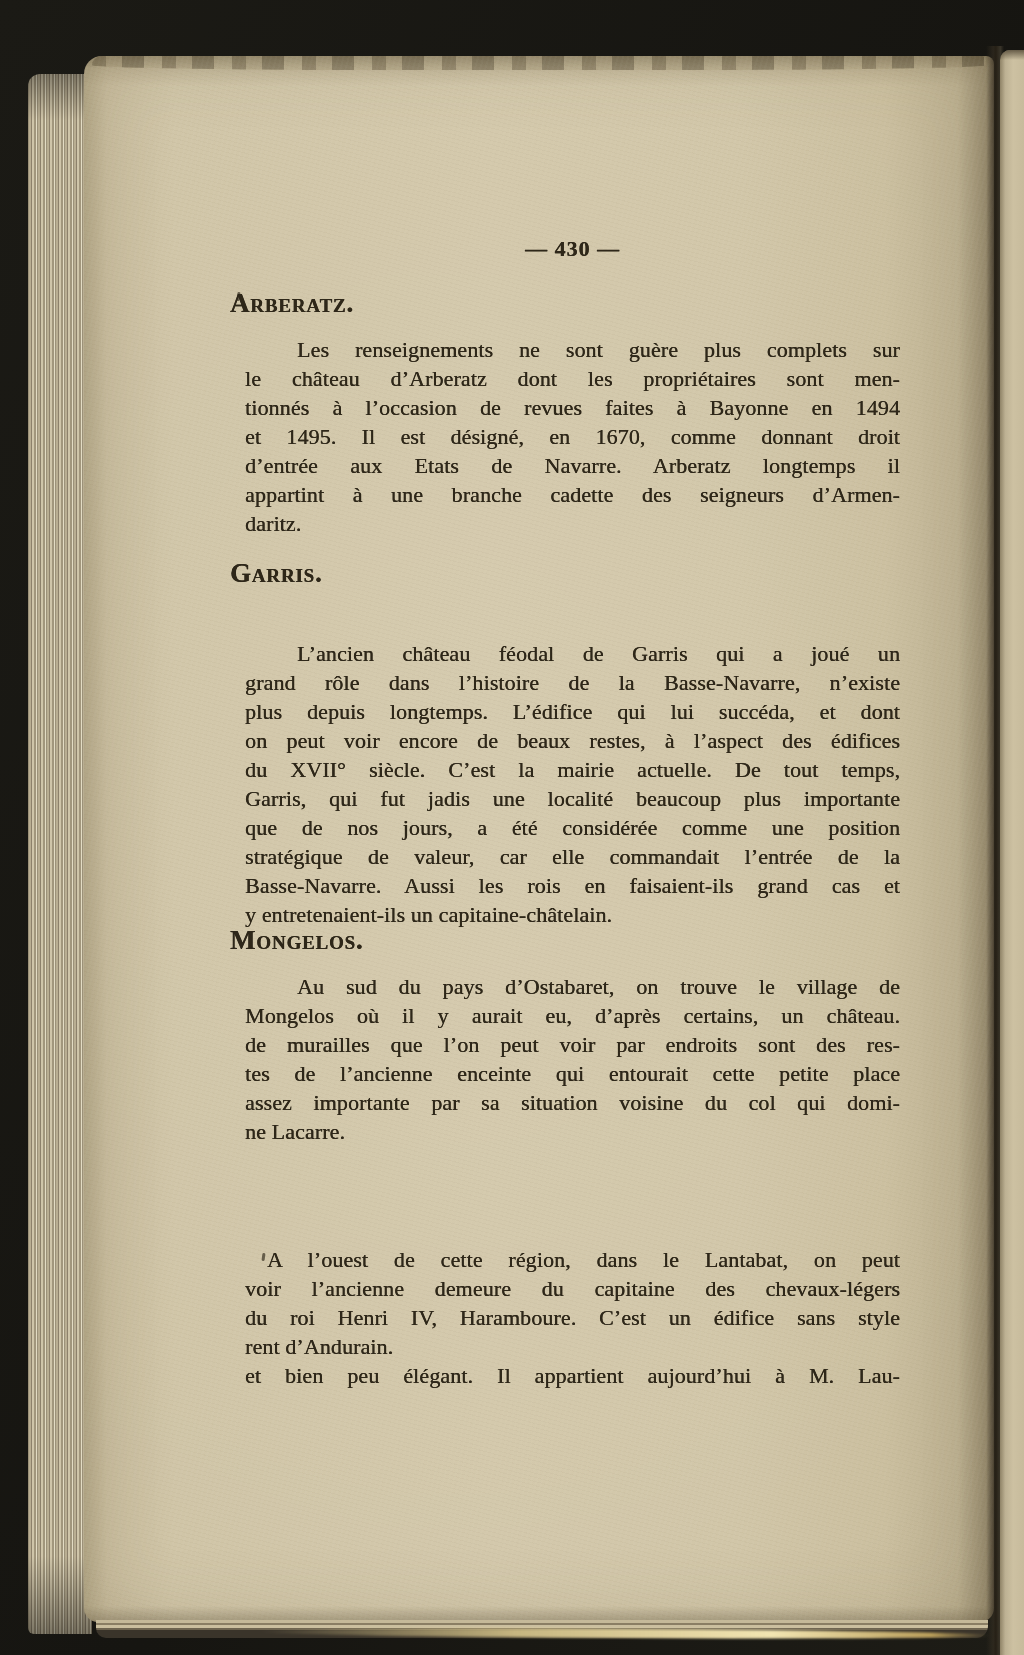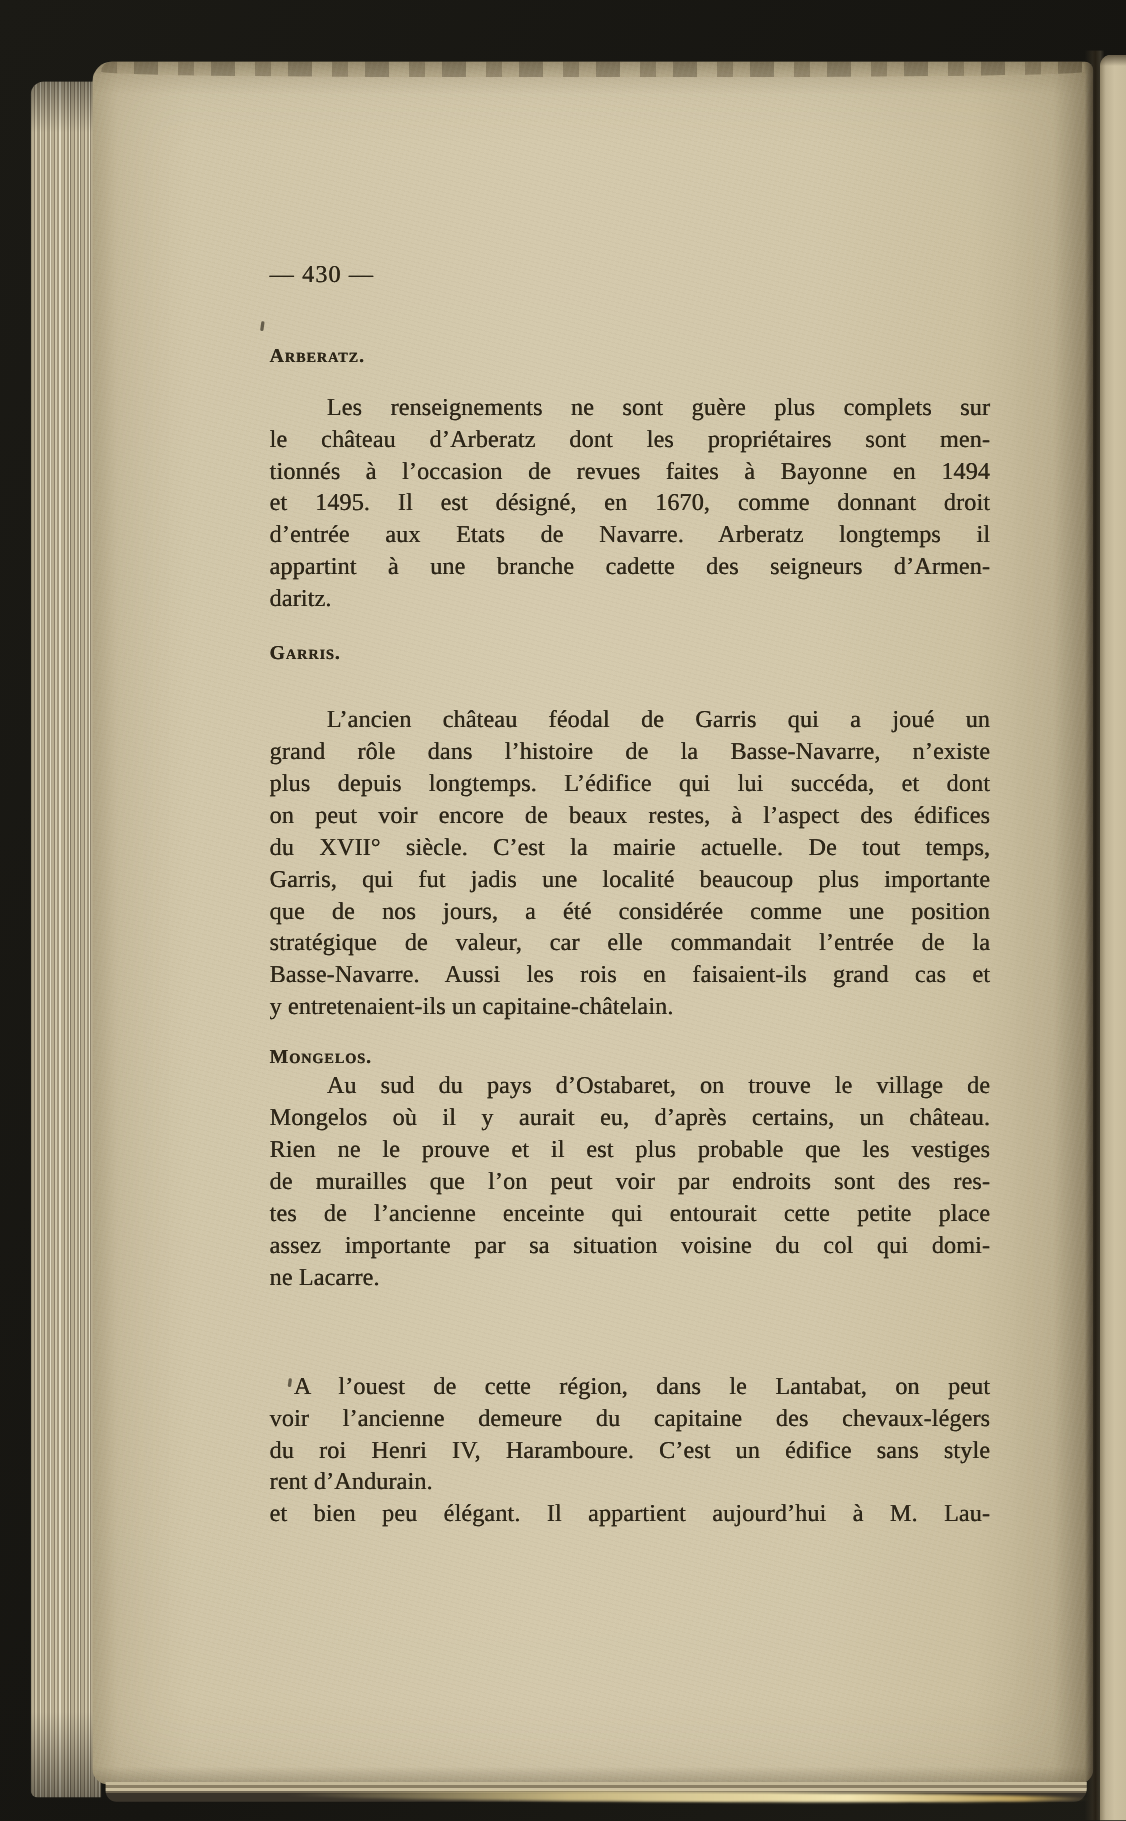--- a/index.html
+++ b/index.html
@@ -80,26 +80,26 @@
     position:absolute; left:260px; top:1629px; width:730px; height:9px;
     border-radius:50%;
     background:linear-gradient(90deg, rgba(230,210,140,0) 0%, rgba(233,214,150,.8) 35%, #f2e5b2 70%, rgba(200,170,95,.9) 92%, rgba(0,0,0,0) 100%);
     filter:blur(1px); transform:rotate(.3deg);
   }
 
   
   .print { color:#2e2719; text-shadow:0.3px 0 currentColor; }
   .page-number {
     position:absolute; left:161px; top:178px; width:655px;
-    font-size:22px; line-height:29px; letter-spacing:1px;
+    font-size:22px; line-height:29px; text-align:center; letter-spacing:1px;font-weight:bold;
   }
   .sec-h {
-    position:absolute; left:161px; width:655px;
+    position:absolute; left:146px; width:655px;
     font-variant:small-caps; font-weight:700;
-    font-size:18px; line-height:29px; letter-spacing:.8px;margin-top:20px;
+    font-size:27px; line-height:29px; letter-spacing:.8px;
   }
   .para {
     position:absolute; left:161px; width:655px;
     font-size:22px; line-height:29px; letter-spacing:.1px;
   }
   .tl { height:29px; text-align:justify; text-align-last:justify; }
   .tl.last { text-align:left; text-align-last:left; }
   .tl.first { text-indent:52px; }
   .para-4 .tl.first { text-indent:22px; }
 
@@ -117,21 +117,21 @@
 
   <div class="main-page">
     <div class="deckle-top"></div>
     <div class="paper-texture"></div>
 
     <div class="print page-number">— 430 —</div>
 
     <div class="ink-tick" style="left:153px; top:236px;"></div>
 
     <div class="print sec-h" style="top:233px;">Arberatz.</div>
-    <div class="print para para-1" style="top:279px;margin-top:20px;">
+    <div class="print para para-1" style="top:279px;">
       <div class="tl first">Les renseignements ne sont guère plus complets sur</div>
       <div class="tl">le château d’Arberatz dont les propriétaires sont men-</div>
       <div class="tl">tionnés à l’occasion de revues faites à Bayonne en 1494</div>
       <div class="tl">et 1495. Il est désigné, en 1670, comme donnant droit</div>
       <div class="tl">d’entrée aux Etats de Navarre. Arberatz longtemps il</div>
       <div class="tl">appartint à une branche cadette des seigneurs d’Armen-</div>
       <div class="tl last">daritz.</div>
     </div>
 
     <div class="print sec-h" style="top:503px;">Garris.</div>
@@ -145,21 +145,20 @@
       <div class="tl">que de nos jours, a été considérée comme une position</div>
       <div class="tl">stratégique de valeur, car elle commandait l’entrée de la</div>
       <div class="tl">Basse-Navarre. Aussi les rois en faisaient-ils grand cas et</div>
       <div class="tl last">y entretenaient-ils un capitaine-châtelain.</div>
     </div>
 
     <div class="print sec-h" style="top:870px;">Mongelos.</div>
     <div class="print para para-3" style="top:916px;">
       <div class="tl first">Au sud du pays d’Ostabaret, on trouve le village de</div>
       <div class="tl">Mongelos où il y aurait eu, d’après certains, un château.</div>
-      <div class="tl">Rien ne le prouve et il est plus probable que les vestiges</div>
       <div class="tl">de murailles que l’on peut voir par endroits sont des res-</div>
       <div class="tl">tes de l’ancienne enceinte qui entourait cette petite place</div>
       <div class="tl">assez importante par sa situation voisine du col qui domi-</div>
       <div class="tl last">ne Lacarre.</div>
     </div>
 
     <div class="ink-tick" style="left:178px; top:1197px; height:8px;"></div>
     <div class="print para para-4" style="top:1189px;">
       <div class="tl first">A l’ouest de cette région, dans le Lantabat, on peut</div>
       <div class="tl">voir l’ancienne demeure du capitaine des chevaux-légers</div>

